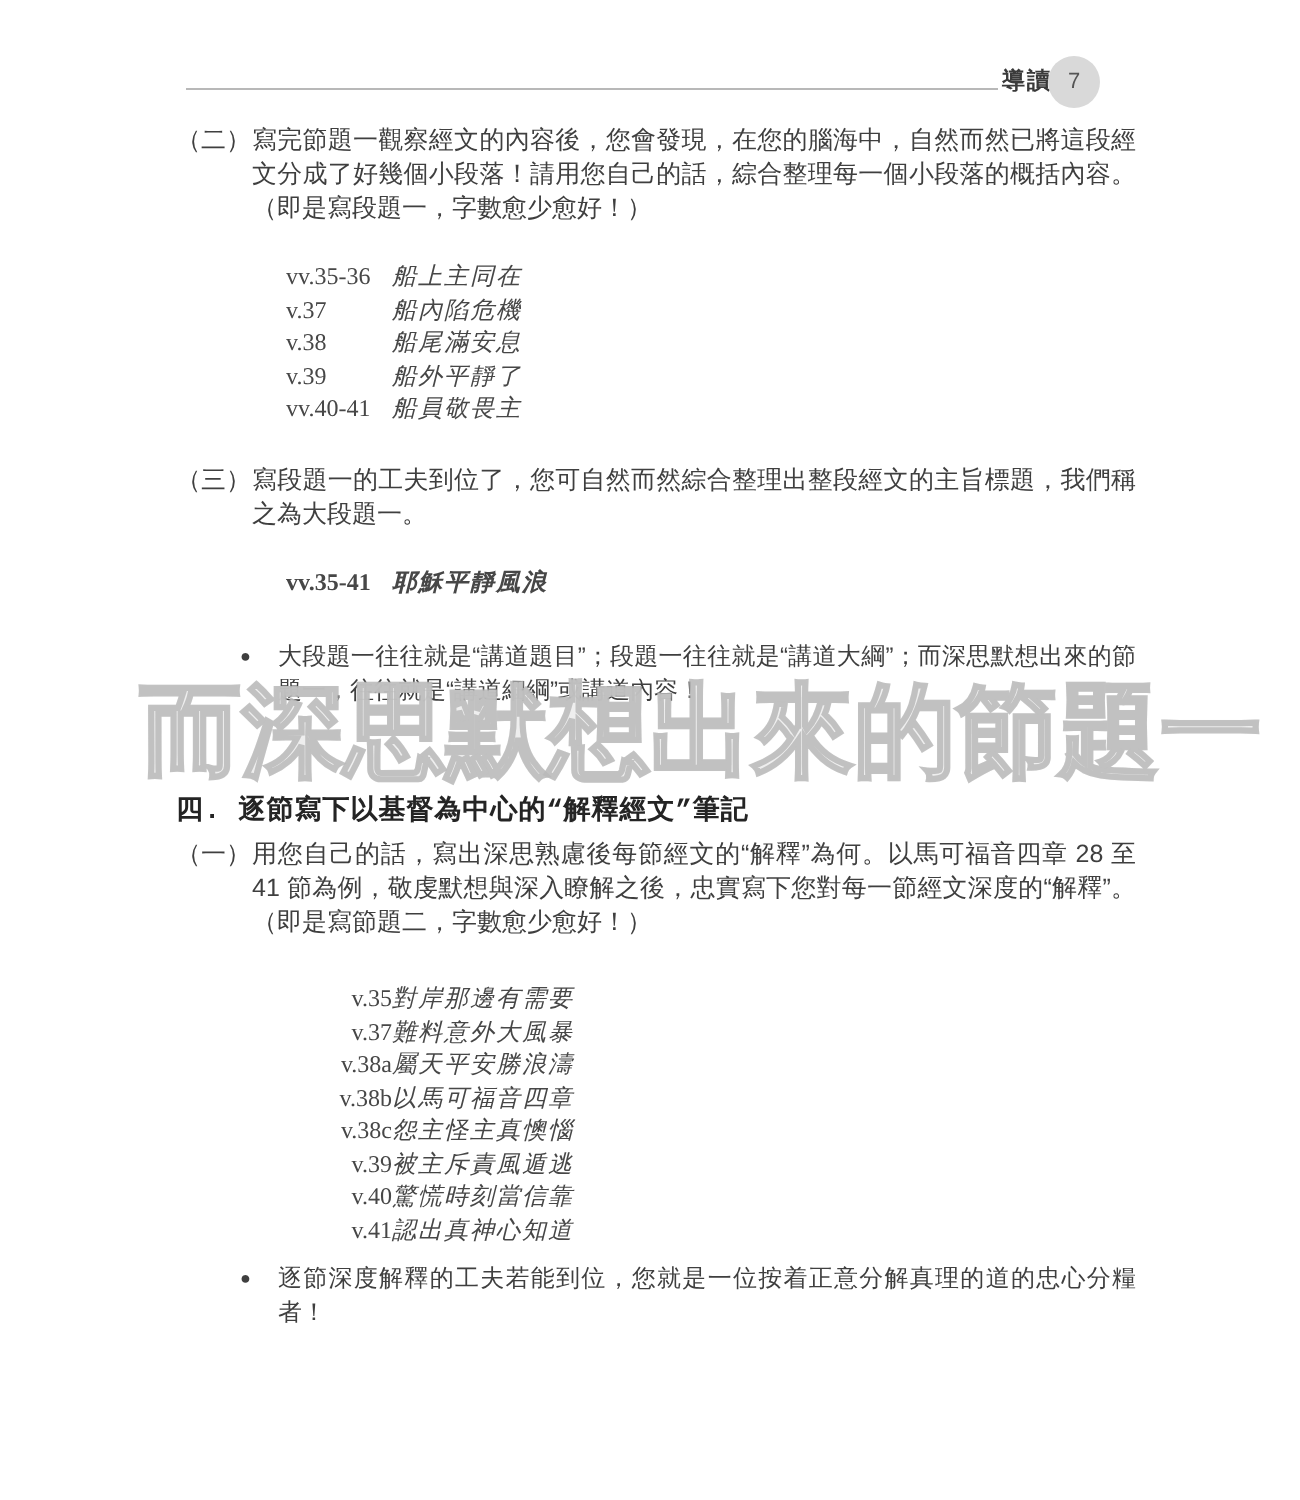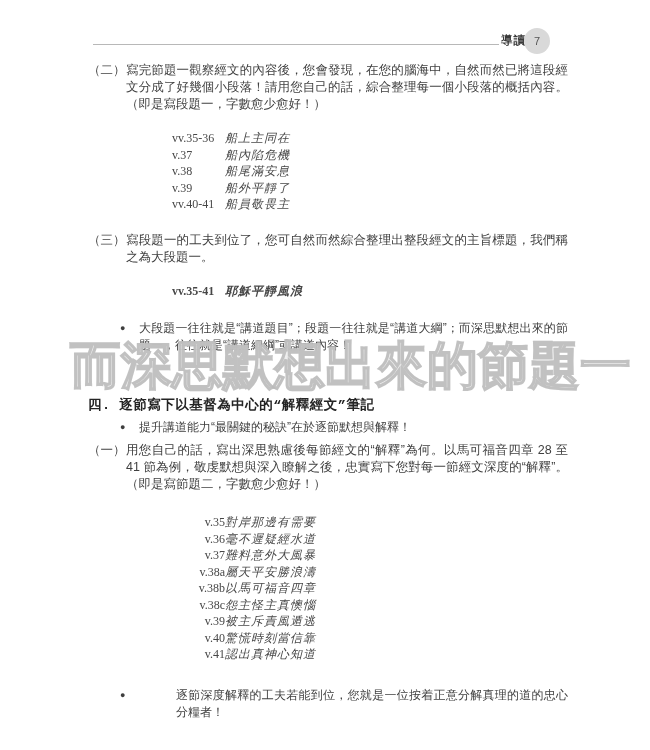--- a/index.html
+++ b/index.html
@@ -34,21 +34,21 @@
   }
 
   
   .content { position:absolute; top:62px; left:88px; width:480px; }
 
   .item { display:flex; font-size:12.5px; line-height:17px; }
   .item .label { flex:none; width:38px; }
   .item .text  { flex:1; text-align:justify; }
 
   .verse-list {
-    margin-left:84px; font-family:"Liberation Serif", serif;
+    margin-left:55px; font-family:"Liberation Serif", serif;
     font-size:12px; color:#474747;
   }
   .verse-row { display:flex; line-height:16.5px; }
   .verse-ref { flex:none; width:53px; }
   .verse-title { font-style:italic; letter-spacing:1px; }
 
   .bullet-item { display:flex; margin-left:32px; font-size:12px; line-height:17px; }
   .bullet-item .dot { flex:none; width:19px; }
   .bullet-item .dot::before { content:"●"; font-size:9px; position:relative; top:-1px; }
   .bullet-item .text { flex:1; text-align:justify; }
@@ -59,21 +59,21 @@
 
   
   .mt-list1   { margin-top:17px; }
   .mt-item3   { margin-top:19px; }
   .mt-summary { margin-top:17px;font-weight:bold; }
   .mt-bullet1 { margin-top:21px; }
   .mt-head4   { margin-top:42px;font-family:Liberation Mono, monospace; }
   .mt-bullet2 { margin-top:5px; }
   .mt-item1   { margin-top:5px; }
   .mt-list2   { margin-top:21px;text-align:right; }
-  .mt-bullet3 { margin-top:24px;gap:37px; }
+  .mt-bullet3 { margin-top:8px; }
 </style>
 </head>
 <body>
 
 <div class="page">
 
   <div class="runhead-rule"></div>
   <div class="runhead-chapter">導讀</div>
   <div class="pagenum-badge">7</div>
 
@@ -121,38 +121,30 @@
       </div>
     </div>
 
     <div class="bullet-item mt-bullet1">
       <span class="dot"></span>
       <span class="text">大段題一往往就是“講道題目”；段題一往往就是“講道大綱”；而深思默想出來的節題一，往往就是“講道細綱”或講道內容！</span>
     </div>
 
     <div class="heading4 mt-head4">四. 逐節寫下以基督為中心的“解釋經文”筆記</div>
 
-    <div class="bullet-item mt-bullet2">
-      <span class="dot"></span>
-      <span class="text">提升講道能力“最關鍵的秘訣”在於逐節默想與解釋！</span>
-    </div>
 
     <div class="item mt-item1">
       <span class="label">（一）</span>
       <span class="text">用您自己的話，寫出深思熟慮後每節經文的“解釋”為何。以馬可福音四章 28 至 41 節為例，敬虔默想與深入瞭解之後，忠實寫下您對每一節經文深度的“解釋”。（即是寫節題二，字數愈少愈好！）</span>
     </div>
 
     <div class="verse-list mt-list2">
       <div class="verse-row">
         <span class="verse-ref">v.35</span>
         <span class="verse-title">對岸那邊有需要</span>
-      </div>
-      <div class="verse-row">
-        <span class="verse-ref">v.36</span>
-        <span class="verse-title">毫不遲疑經水道</span>
       </div>
       <div class="verse-row">
         <span class="verse-ref">v.37</span>
         <span class="verse-title">難料意外大風暴</span>
       </div>
       <div class="verse-row">
         <span class="verse-ref">v.38a</span>
         <span class="verse-title">屬天平安勝浪濤</span>
       </div>
       <div class="verse-row">

